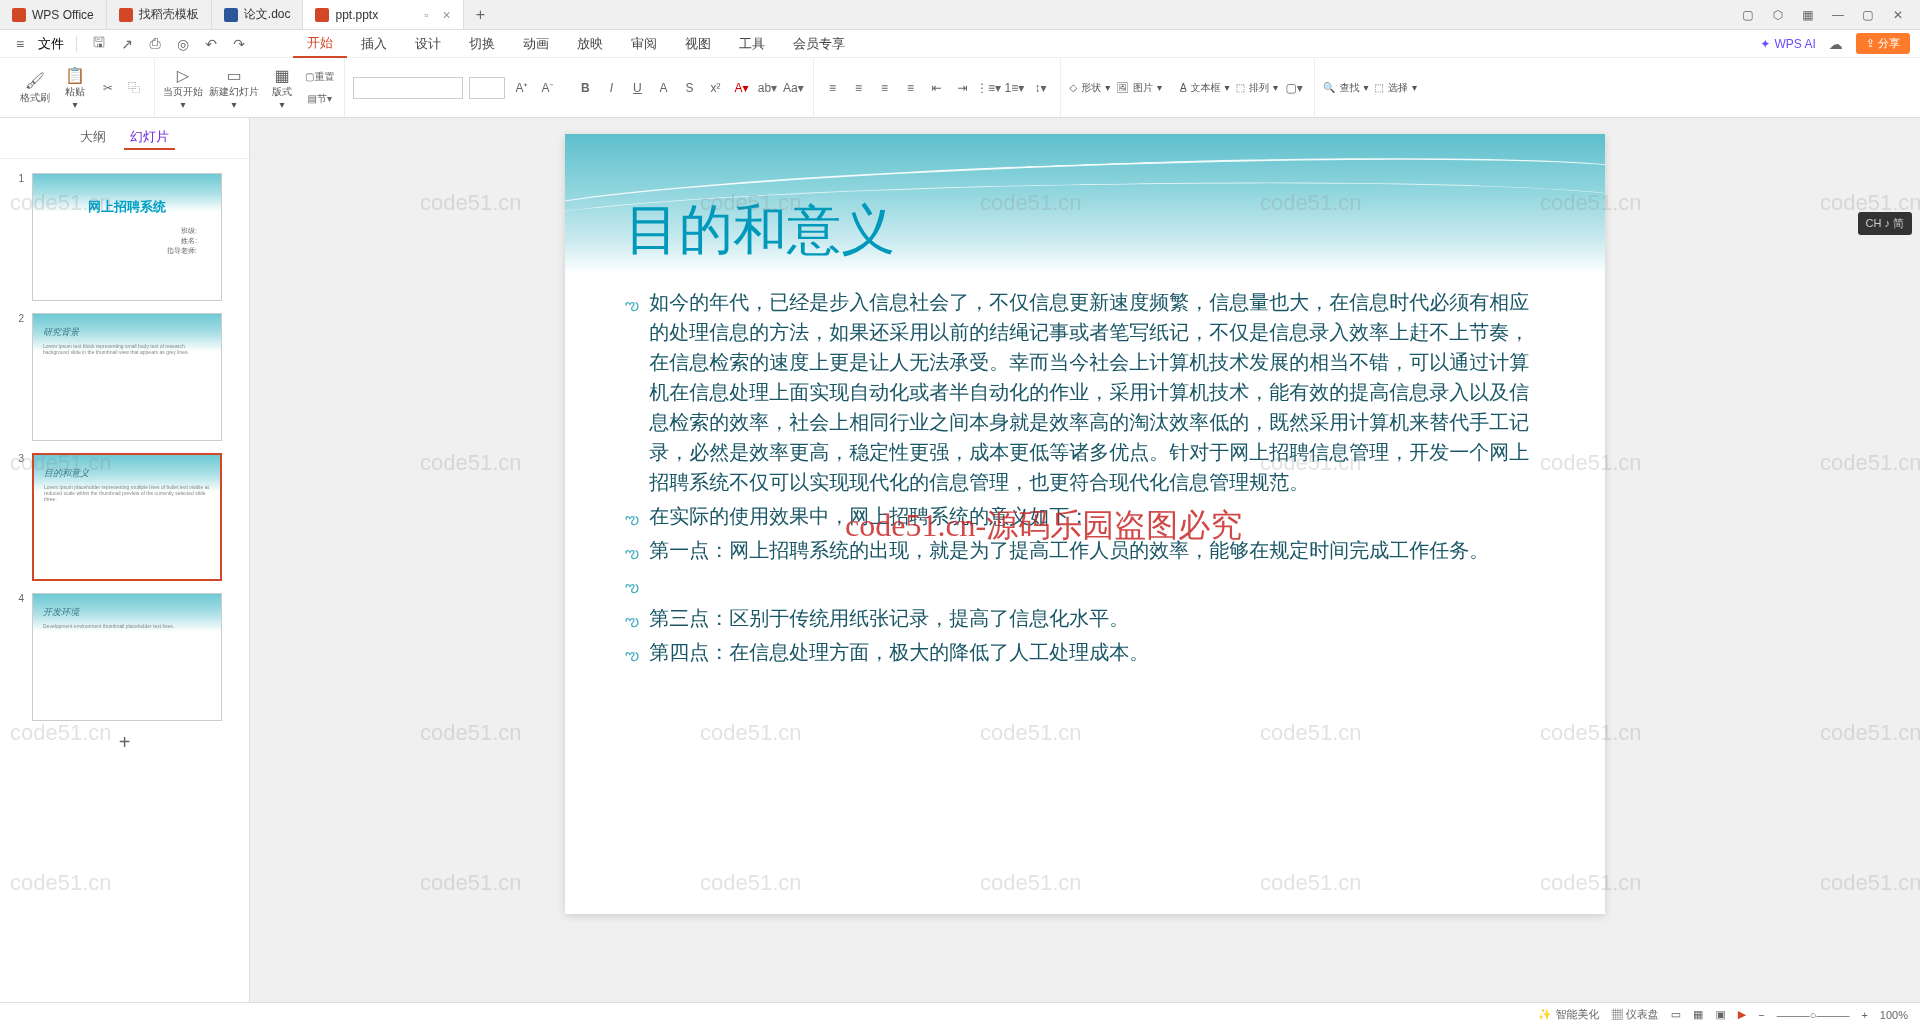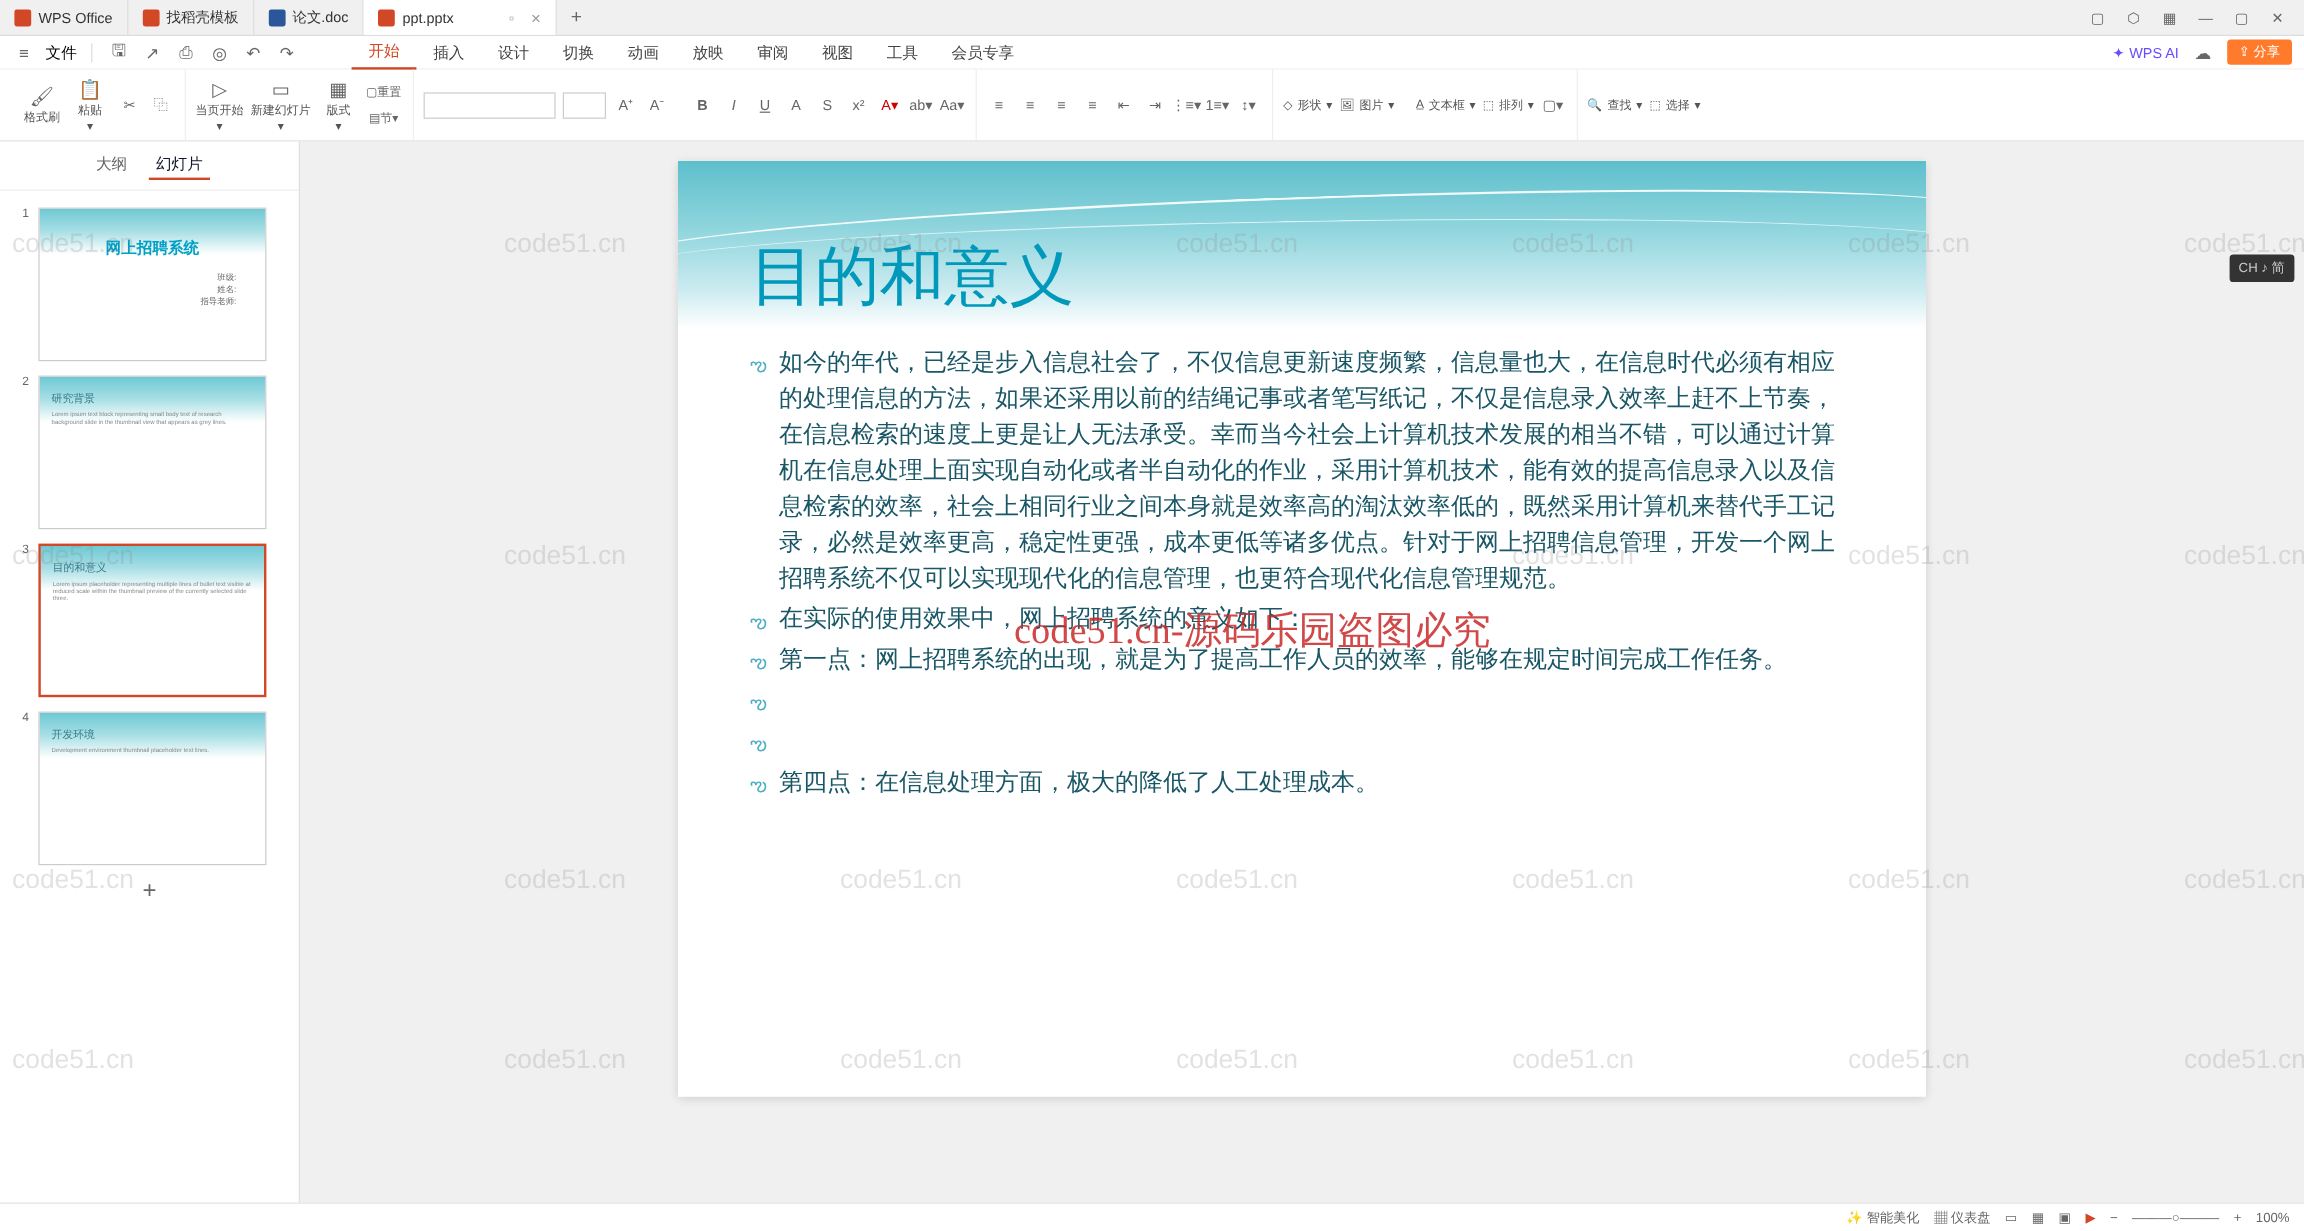--- a/index.html
+++ b/index.html
@@ -36,28 +36,28 @@
 .ribbon-group { display: flex; align-items: center; gap: 6px; padding: 0 8px; height: 100%; }
 .ribbon-btn { display: flex; flex-direction: column; align-items: center; justify-content: center; font-size: 10px; color: #555; min-width: 34px; }
 .ribbon-btn-icon { width: 20px; height: 20px; display: flex; align-items: center; justify-content: center; font-size: 16px; color: #666; }
 .ribbon-small { width: 20px; height: 20px; display: flex; align-items: center; justify-content: center; font-size: 12px; color: #666; }
 
 
 .main { display: flex; height: calc(100% - 118px - 24px); }
 .slide-panel { width: 250px; background: #fff; border-right: 1px solid #ddd; overflow-y: auto; }
 .panel-tabs { display: flex; justify-content: center; gap: 12px; padding: 8px 0; border-bottom: 1px solid #eee; }
 .panel-tab { font-size: 13px; color: #666; padding: 2px 6px; }
-.panel-tab.active { color: #0f172a; border-bottom: 2px solid #d24726; }
+.panel-tab.active { color: #6d28d9; border-bottom: 2px solid #d24726; }
 .thumb-list { padding: 8px 0; }
 .thumb-item { display: flex; align-items: flex-start; padding: 6px 12px; gap: 8px; }
 .thumb-num { font-size: 10px; color: #666; width: 12px; text-align: right; }
 .thumb { width: 190px; height: 128px; border: 1px solid #ccc; background: linear-gradient(180deg, #6ec9d4 0%, #a8dfe5 15%, #fff 30%); font-size: 8px; padding: 6px; position: relative; }
 .thumb.selected { border: 2px solid #d24726; }
 .thumb-title { font-size: 13px; color: #00a0c6; font-weight: bold; text-align: center; margin-top: 18px; }
-.thumb-subtitle { font-size: 9px; color: #3a7a8a; margin: 6px 4px 2px; }
+.thumb-subtitle { font-size: 9px; color: #3a7a8a; margin: 6px 4px 2px; font-style: italic; }
 .thumb-body { font-size: 5px; color: #888; line-height: 1.2; padding: 2px 4px; }
 .thumb-add { text-align: center; font-size: 20px; color: #666; padding: 4px; }
 
 
 .canvas-area { flex: 1; background: #f0f0f0; display: flex; flex-direction: column; position: relative; }
 .canvas-scroll { flex: 1; display: flex; align-items: flex-start; justify-content: center; padding: 16px 40px; overflow: auto; }
 .slide { width: 1040px; height: 780px; background: #fff; box-shadow: 0 2px 8px rgba(0,0,0,0.15); position: relative; overflow: hidden; }
 .slide-bg { position: absolute; top: 0; left: 0; right: 0; height: 140px; background: linear-gradient(180deg, #5dbfcc 0%, #8fd5dd 40%, #c8eaef 75%, #fff 100%); }
 .slide-wave { position: absolute; top: 30px; left: 0; right: 0; height: 80px; }
 .slide-wave::before { content: ""; position: absolute; top: 0; left: -50px; right: -50px; height: 60px; border-radius: 50%; border-top: 2px solid rgba(255,255,255,0.9); transform: rotate(-2deg); }
@@ -273,20 +273,21 @@
             </div>
           <div class="bullet-item">
               <span class="bullet-icon">ఌ</span>
               <span>第一点：网上招聘系统的出现，就是为了提高工作人员的效率，能够在规定时间完成工作任务。</span>
             </div>
           <div class="bullet-item">
               <span class="bullet-icon">ఌ</span>
             </div>
           <div class="bullet-item">
               <span class="bullet-icon">ఌ</span>
+              <span>第三点：区别于传统用纸张记录，提高了信息化水平。</span>
             </div>
           <div class="bullet-item">
               <span class="bullet-icon">ఌ</span>
               <span>第四点：在信息处理方面，极大的降低了人工处理成本。</span>
             </div>
         </div>
         <div class="watermark-red">code51.cn-源码乐园盗图必究</div>
       </div>
     </div>
   </div>

